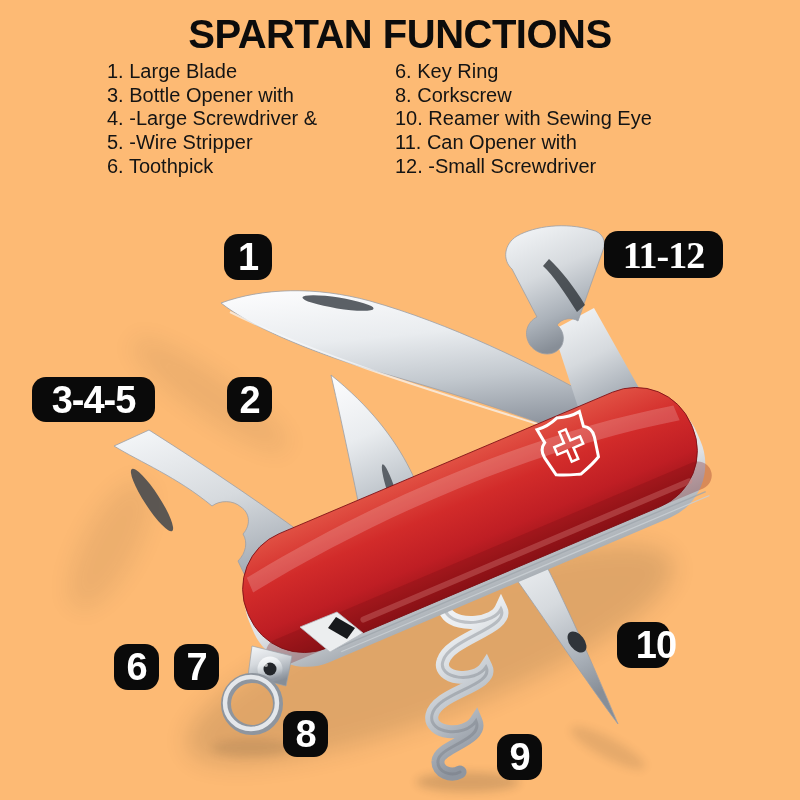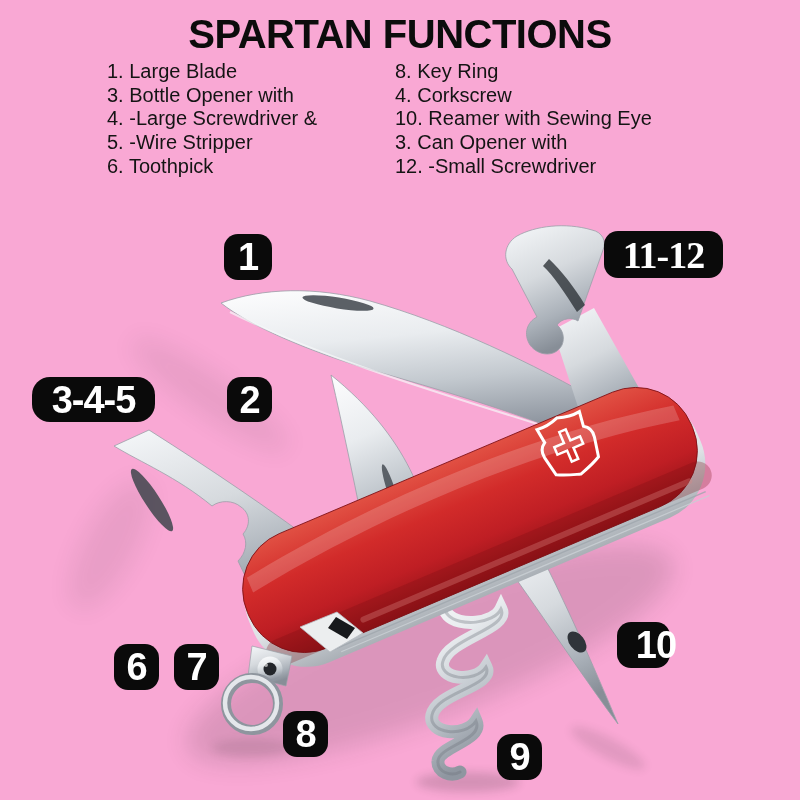--- a/index.html
+++ b/index.html
@@ -1,30 +1,30 @@
 <!DOCTYPE html>
 <html><head>
 <meta charset="utf-8">
 <style>
   html,body{margin:0;padding:0;background:#ffffff;}
-  .stage{position:relative;width:800px;height:800px;background:#f9a8d4;overflow:hidden;
+  .stage{position:relative;width:800px;height:800px;background:#fdba74;overflow:hidden;
          font-family:"Liberation Sans",sans-serif;}
   .title{position:absolute;top:12px;left:0;width:800px;text-align:center;
          font-size:40px;font-weight:700;letter-spacing:-0.5px;color:#0c0c0c;white-space:nowrap;}
   .fn-list{position:absolute;top:60px;margin:0;padding:0;list-style:none;
            font-size:20px;line-height:23.7px;color:#141414;white-space:nowrap;}
   .fn-left{left:107px;}
   .fn-right{left:395px;}
   .knife-svg{position:absolute;left:0;top:0;width:800px;height:800px;}
   .badge{position:absolute;background:#0a0a0a;color:#ffffff;border-radius:14px;
          display:flex;align-items:center;justify-content:center;
          font-size:38px;font-weight:700;line-height:1;letter-spacing:-1px;}
   #b1{left:224px;top:234px;width:48px;height:46px;}
   #b2{left:227px;top:377px;width:45px;height:45px;}
-  #b345{left:32px;top:377px;width:123px;height:45px;border-radius:18px;}
+  #b345{left:32px;top:377px;width:123px;height:45px;}
   #b6{left:114px;top:644px;width:45px;height:46px;}
   #b7{left:174px;top:644px;width:45px;height:46px;}
   #b8{left:283px;top:711px;width:45px;height:46px;}
   #b9{left:497px;top:734px;width:45px;height:46px;}
   #b10{left:617px;top:622px;width:28px;height:46px;padding-left:25px;}
   #b1112{left:604px;top:231px;width:119px;height:47px;font-family:Liberation Serif, serif;}
 </style>
 </head>
 <body>
 
@@ -151,24 +151,24 @@
   <div class="title">SPARTAN FUNCTIONS</div>
 
   <ul class="fn-list fn-left">
     <li>1. Large Blade</li>
     <li>3. Bottle Opener with</li>
     <li>4. -Large Screwdriver &amp;</li>
     <li>5. -Wire Stripper</li>
     <li>6. Toothpick</li>
   </ul>
   <ul class="fn-list fn-right">
-    <li>8. Key Ring</li>
-    <li>4. Corkscrew</li>
+    <li>6. Key Ring</li>
+    <li>8. Corkscrew</li>
     <li>10. Reamer with Sewing Eye</li>
-    <li>3. Can Opener with</li>
+    <li>11. Can Opener with</li>
     <li>12. -Small Screwdriver</li>
   </ul>
 
   <div class="badge" id="b1">1</div>
   <div class="badge" id="b2">2</div>
   <div class="badge" id="b345">3-4-5</div>
   <div class="badge" id="b6">6</div>
   <div class="badge" id="b7">7</div>
   <div class="badge" id="b8">8</div>
   <div class="badge" id="b9">9</div>

